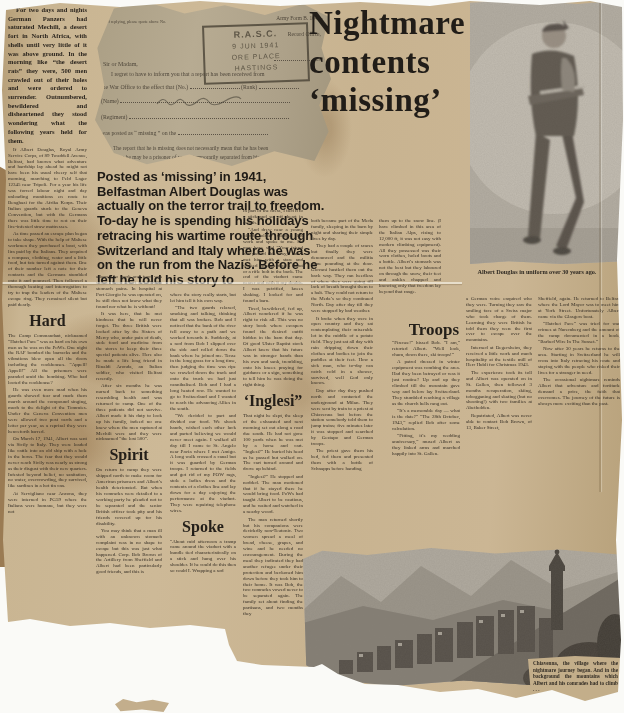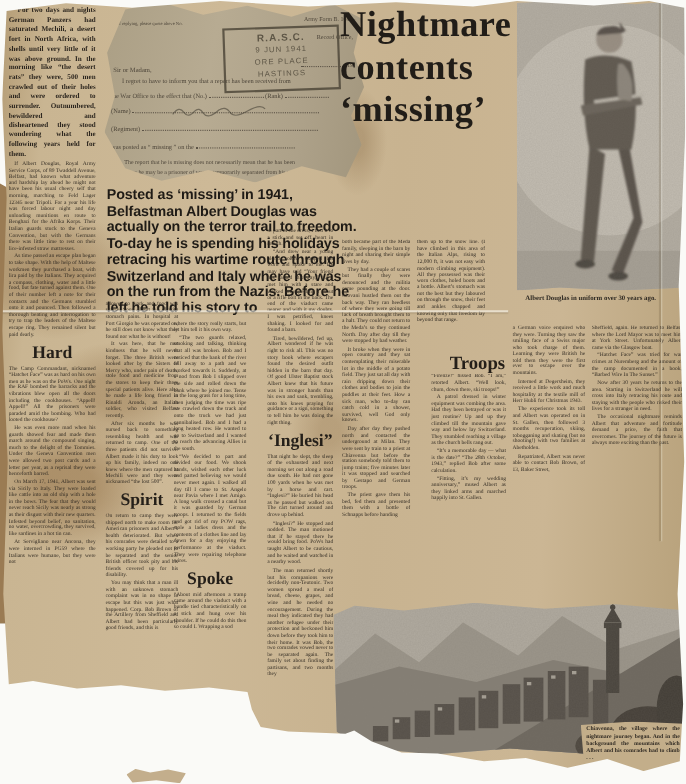--- a/index.html
+++ b/index.html
@@ -73,21 +73,21 @@
     clip-path:polygon(0 6%,50% 0,100% 4%,98% 100%,4% 96%);
     font-size:5.2px;font-weight:700;color:#33criptions;color:#332d25;line-height:6.6px;padding:4px 4px 0 5px;box-sizing:border-box;text-align:justify;}
   
   .col{position:absolute;color:#352e25;font-size:5px;line-height:5.9px;text-align:justify;overflow:hidden;}
   .col .p{margin:0 0 1.5px 0;text-indent:5px;}
   .col .p.first{text-indent:0;}
   .intro{font-size:6.5px;line-height:8.7px;font-weight:700;text-indent:8px !important;color:#2b251e;}
   .subhead{font-size:16px;line-height:18px;font-weight:700;text-align:center;color:#241f19;margin:4px 0 3px 0;text-indent:0 !important;}
   #col1{left:8px;top:6px;width:79px;height:618px;}
   #col2{left:96px;top:274px;width:66px;height:330px;}
-  #col3{left:158px;top:292px;width:66px;height:328px;}
+  #col3{left:170px;top:292px;width:66px;height:328px;}
   #col4{left:243px;top:208px;width:60px;height:446px;}
   #col5{left:311px;top:218px;width:62px;height:326px;}
   #col6{left:379px;top:218px;width:62px;height:96px;}
   #troops-head{position:absolute;left:394px;top:320px;width:80px;text-align:center;
     font-size:17px;font-weight:700;color:#241f19;}
   #colT{left:392px;top:340px;width:68px;height:170px;}
   #colU{left:466px;top:296px;width:66px;height:215px;}
   #colV{left:538px;top:296px;width:82px;height:205px;}
 </style>
 </head>

